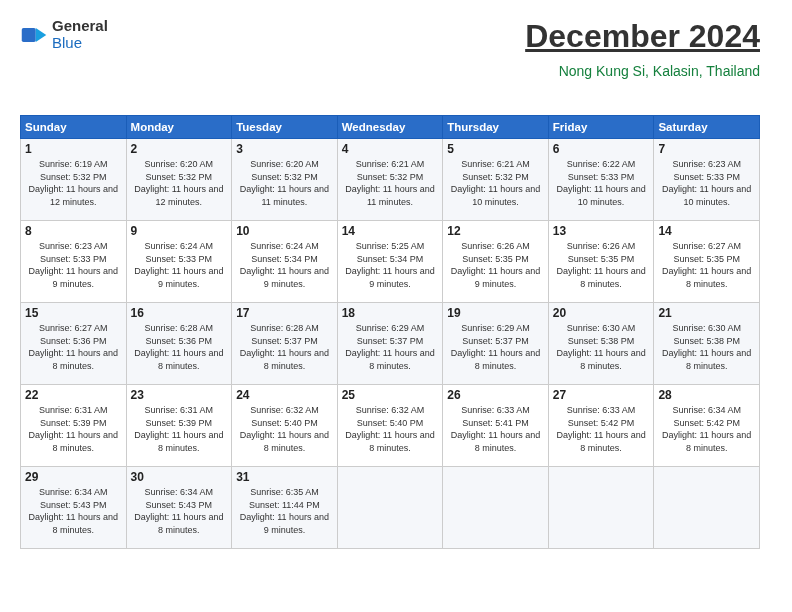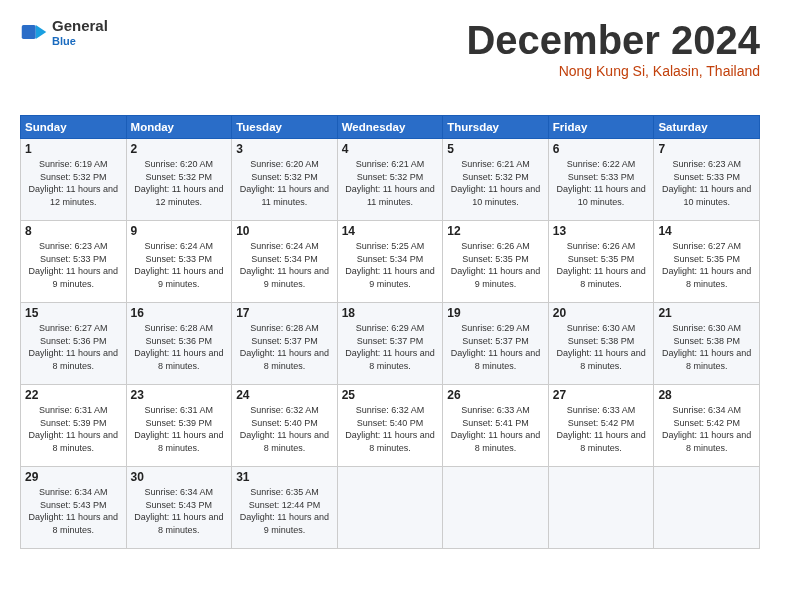--- a/index.html
+++ b/index.html
@@ -31,39 +31,41 @@
       display: flex;
       flex-direction: column;
       line-height: 1.1;
     }
     .logo-general {
       font-size: 15px;
       font-weight: bold;
       color: #333;
     }
     .logo-blue {
-      font-size: 11px;
-      font-weight: bold;
+      font-size: 15px;
+      font-weight: normal;
       color: #1a6bbf;
     }
     .logo-icon {
       width: 28px;
       height: 28px;
     }
     .title-section {
       text-align: right;
     }
     .month-title {
-      font-size: 40px;
+      font-size: 32px;
       font-weight: bold;
       color: #333;
+      text-decoration: underline;
     }
     .subtitle {
       font-size: 14px;
-      color: #c2410c;
+      color: #15803d;
+      margin-top: 8px;
     }
     .calendar {
       width: 100%;
       border-collapse: collapse;
       table-layout: fixed;
       margin-top: 36px;
     }
     .calendar th {
       background: #2a6dc8;
       color: #fff;
@@ -385,21 +387,21 @@
         <div class="day-info">
           <span>Sunrise: 6:34 AM</span><br>
           <span>Sunset: 5:43 PM</span><br>
           <span>Daylight: 11 hours and 8 minutes.</span>
         </div>
       </td>
           <td>
         <span class="day-num">31</span>
         <div class="day-info">
           <span>Sunrise: 6:35 AM</span><br>
-          <span>Sunset: 12:44 PM</span><br>
+          <span>Sunset: 11:44 PM</span><br>
           <span>Daylight: 11 hours and 9 minutes.</span>
         </div>
       </td>
           <td class="empty-cell"></td>
           <td class="empty-cell"></td>
           <td class="empty-cell"></td>
           <td class="empty-cell"></td>
         </tr>
       </tbody>
   </table>

